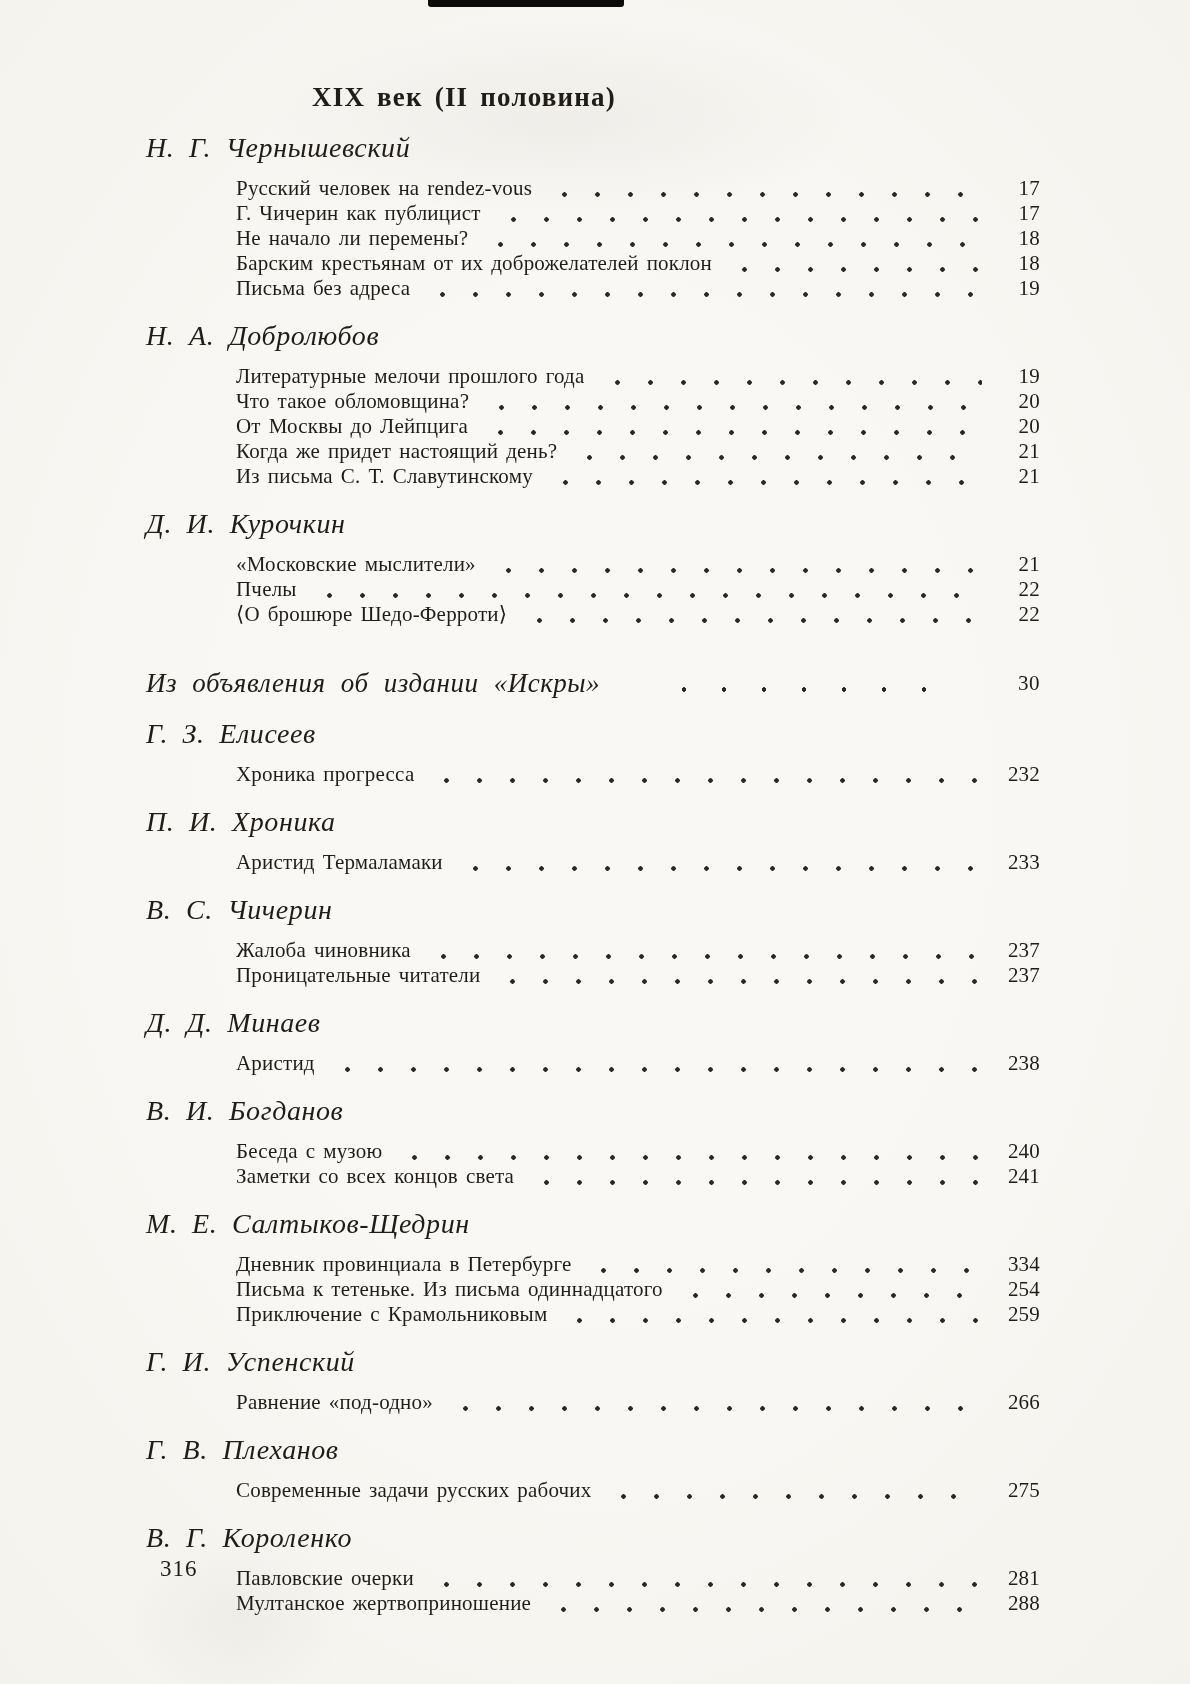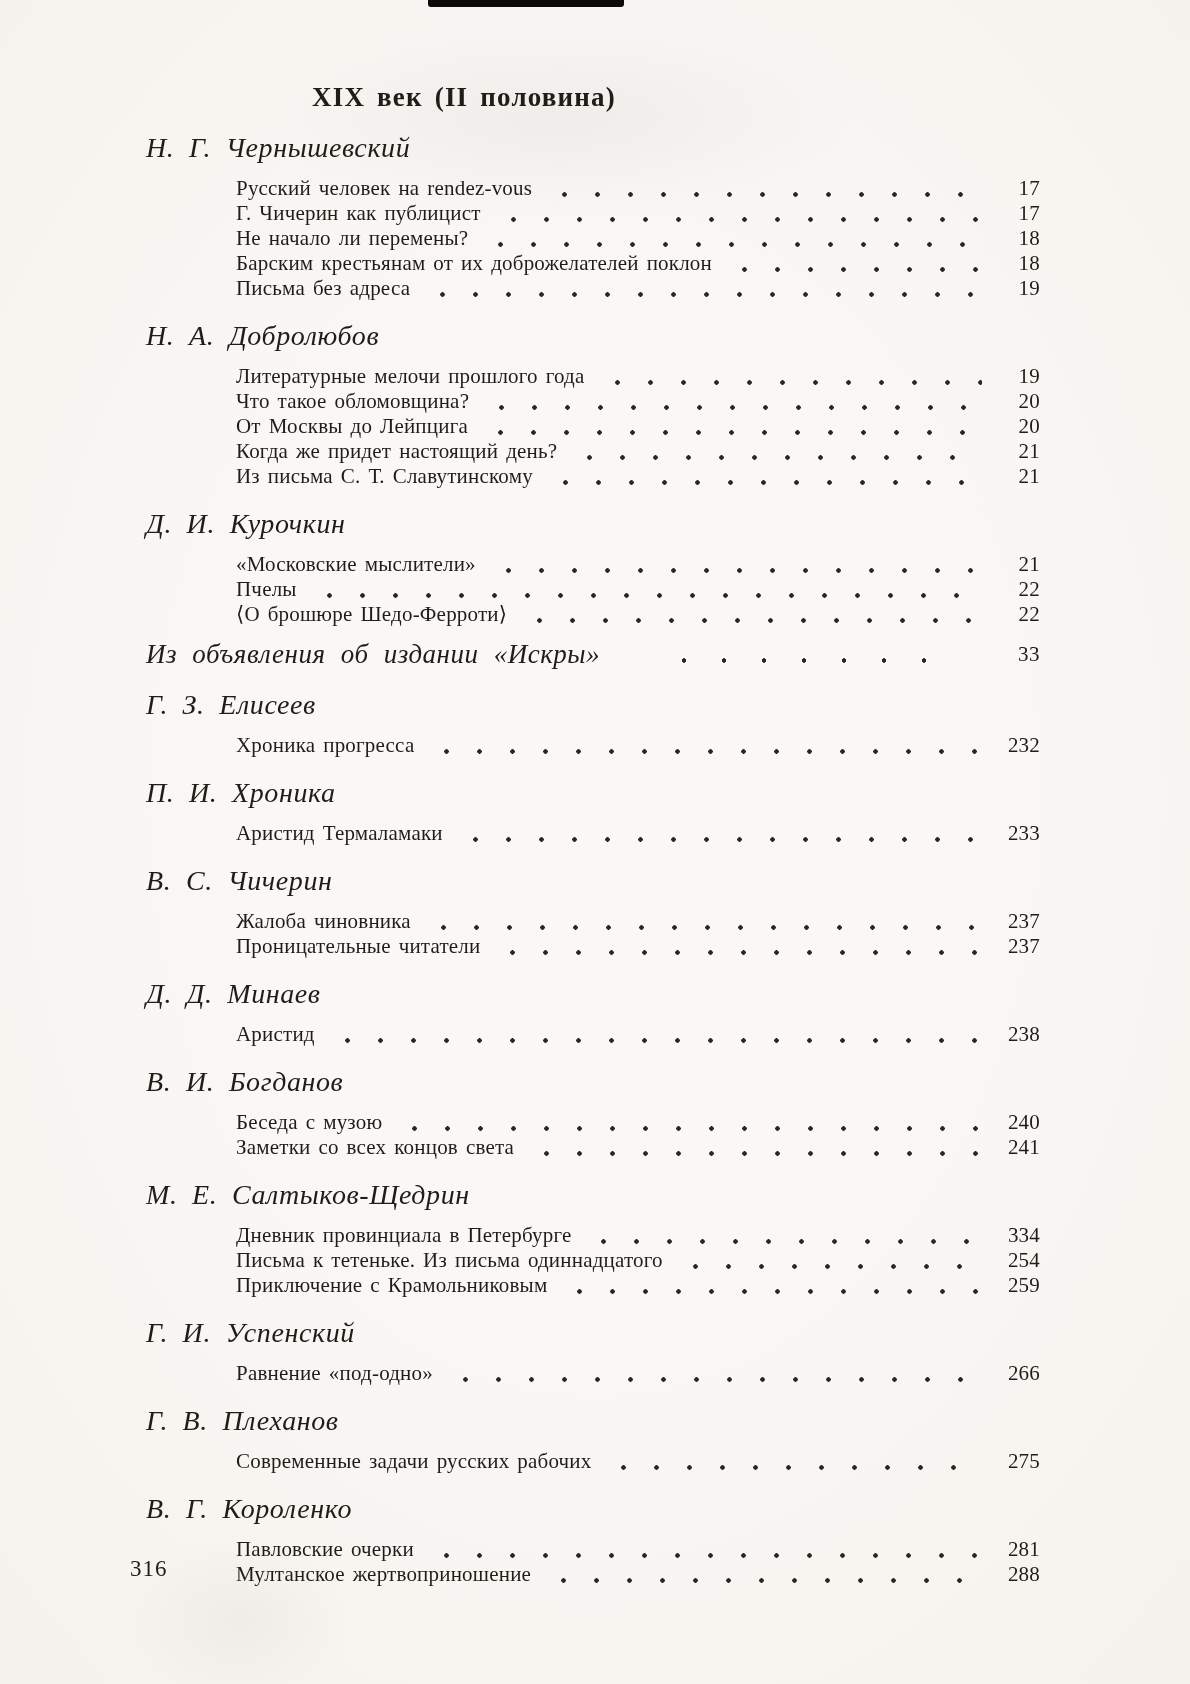--- a/index.html
+++ b/index.html
@@ -59,21 +59,21 @@
     margin-left: 236px;
     width: 804px;
     line-height: 25px;
     font-size: 21px;
     letter-spacing: 0.2px;
     word-spacing: 2.5px;
   }
   .standalone-row {
     display: flex;
     align-items: center;
-    margin: 11px 0 16px 146px;
+    margin: 40px 0 16px 146px;
     width: 894px;
     font-style: italic;
     font-size: 27px;
     letter-spacing: 0.5px;
     word-spacing: 8px;
     line-height: 32px;
     gap: 48px;
   }
   .entry-title {
     white-space: nowrap;
@@ -94,21 +94,21 @@
   }
   .pagenum {
     flex: 0 0 48px;
     text-align: right;
     font-style: normal;
     font-size: 21px;
     white-space: nowrap;
   }
   .footer-pagenum {
     position: absolute;
-    left: 130px;
+    left: 160px;
     top: 1556px;
     font-size: 23px;
     letter-spacing: 1px;
   }
 </style>
 </head>
 <body>
 
 <div class="page">
 
@@ -187,21 +187,21 @@
         </div>
         <div class="entry-row">
           <span class="entry-title">⟨О брошюре Шедо-Ферроти⟩</span>
           <span class="leader"></span>
           <span class="pagenum">22</span>
         </div>
       </div>
       <div class="standalone-row">
         <span class="entry-title">Из объявления об издании «Искры»</span>
         <span class="leader"></span>
-        <span class="pagenum">33</span>
+        <span class="pagenum">30</span>
       </div>
       <div class="author-heading">Г. З. Елисеев</div>
       <div class="entries">
         <div class="entry-row">
           <span class="entry-title">Хроника прогресса</span>
           <span class="leader"></span>
           <span class="pagenum">232</span>
         </div>
       </div>
       <div class="author-heading">П. И. Хроника</div>

